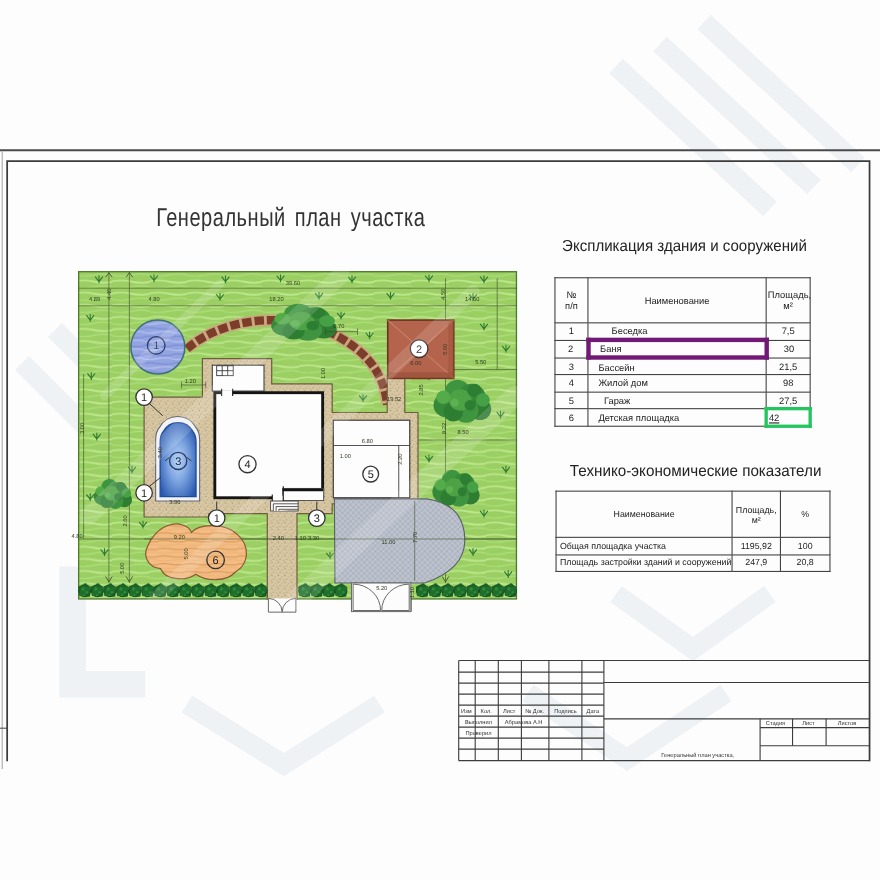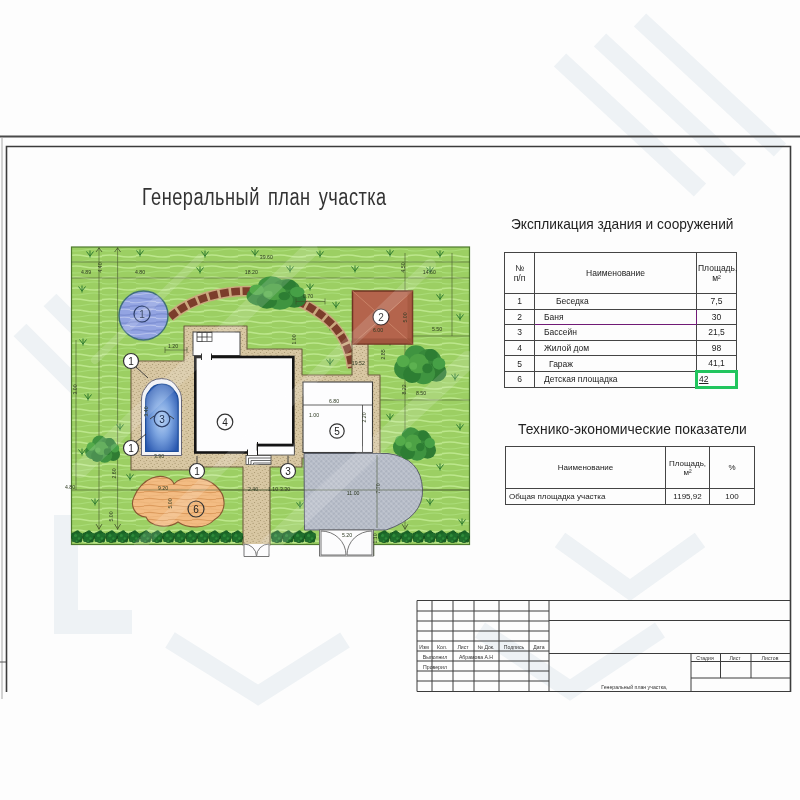--- a/index.html
+++ b/index.html
@@ -300,37 +300,37 @@
         <td style="border:1px solid #444;text-align:center;">Наименование</td>
         <td style="border:1px solid #444;text-align:center;">Площадь,<br>м²</td>
       </tr>
 <tr style="height:15.6px;">
         <td style="border:1px solid #444;text-align:center;">1</td>
         <td style="border:1px solid #444;padding-left:21px;">Беседка</td>
         <td style="border:1px solid #444;text-align:center;">7,5</td>
       </tr>
 <tr style="height:15.6px;">
         <td style="border:1px solid #444;text-align:center;">2</td>
-        <td style="border:1px solid #701a75;padding-left:9px;">Баня</td>
+        <td style="border:4px solid #701a75;padding-left:9px;">Баня</td>
         <td style="border:1px solid #444;text-align:center;">30</td>
       </tr>
 <tr style="height:15.6px;">
         <td style="border:1px solid #444;text-align:center;">3</td>
         <td style="border:1px solid #444;padding-left:9px;">Бассейн</td>
         <td style="border:1px solid #444;text-align:center;">21,5</td>
       </tr>
 <tr style="height:15.6px;">
         <td style="border:1px solid #444;text-align:center;">4</td>
         <td style="border:1px solid #444;padding-left:9px;">Жилой дом</td>
         <td style="border:1px solid #444;text-align:center;">98</td>
       </tr>
 <tr style="height:15.6px;">
         <td style="border:1px solid #444;text-align:center;">5</td>
         <td style="border:1px solid #444;padding-left:14px;">Гараж</td>
-        <td style="border:1px solid #444;text-align:center;">41,1</td>
+        <td style="border:1px solid #444;text-align:center;">27,5</td>
       </tr>
 <tr style="height:15.6px;">
         <td style="border:1px solid #444;text-align:center;">6</td>
         <td style="border:1px solid #444;padding-left:9px;">Детская площадка</td>
         <td style="border:3px solid #22c55e;text-decoration:underline;">42</td>
       </tr>
 </tbody>
   </table>
 
 <table class="abs" style="left:505px;top:446px;border-collapse:collapse;table-layout:fixed;width:249px;font-size:8px;color:#222;">
@@ -342,20 +342,25 @@
 <tbody>
       <tr style="height:42px;">
         <td style="border:1px solid #444;text-align:center;">Наименование</td>
         <td style="border:1px solid #444;text-align:center;">Площадь,<br>м²</td>
         <td style="border:1px solid #444;text-align:center;">%</td>
       </tr>
 <tr style="height:15.6px;">
         <td style="border:1px solid #444;padding-left:3px;">Общая площадка участка</td>
         <td style="border:1px solid #444;text-align:center;">1195,92</td>
         <td style="border:1px solid #444;text-align:center;">100</td>
+      </tr>
+<tr style="height:15.6px;">
+        <td style="border:1px solid #444;padding-left:3px;white-space:nowrap;">Площадь застройки зданий и сооружений</td>
+        <td style="border:1px solid #444;text-align:center;">247,9</td>
+        <td style="border:1px solid #444;text-align:center;">20,8</td>
       </tr>
 </tbody>
   </table>
 
 <div id="tb">
     <div style="position:absolute;left:384px;top:641px;width:80px;text-align:center;font-size:11px;color:#333;transform:scale(0.47);transform-origin:center;white-space:nowrap;">Изм</div>
     <div style="position:absolute;left:402px;top:641px;width:80px;text-align:center;font-size:11px;color:#333;transform:scale(0.47);transform-origin:center;white-space:nowrap;">Кол.</div>
     <div style="position:absolute;left:423px;top:641px;width:80px;text-align:center;font-size:11px;color:#333;transform:scale(0.47);transform-origin:center;white-space:nowrap;">Лист</div>
     <div style="position:absolute;left:446px;top:641px;width:80px;text-align:center;font-size:11px;color:#333;transform:scale(0.47);transform-origin:center;white-space:nowrap;">№ Док.</div>
     <div style="position:absolute;left:474px;top:641px;width:80px;text-align:center;font-size:11px;color:#333;transform:scale(0.47);transform-origin:center;white-space:nowrap;">Подпись</div>

